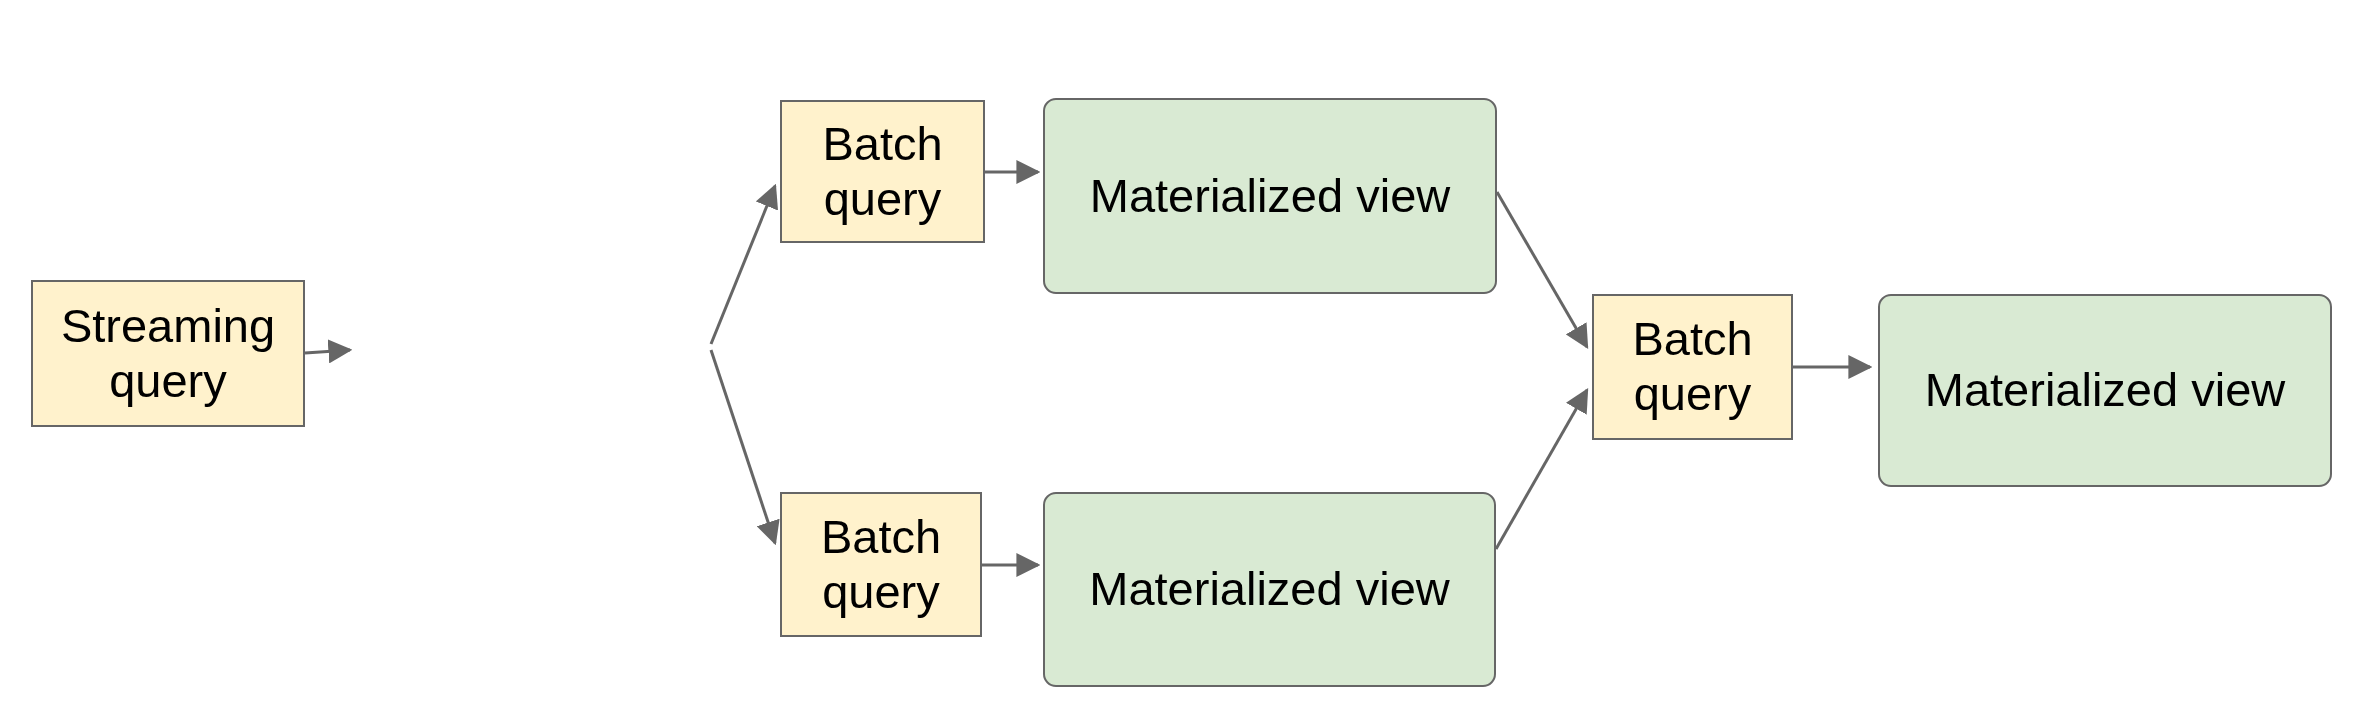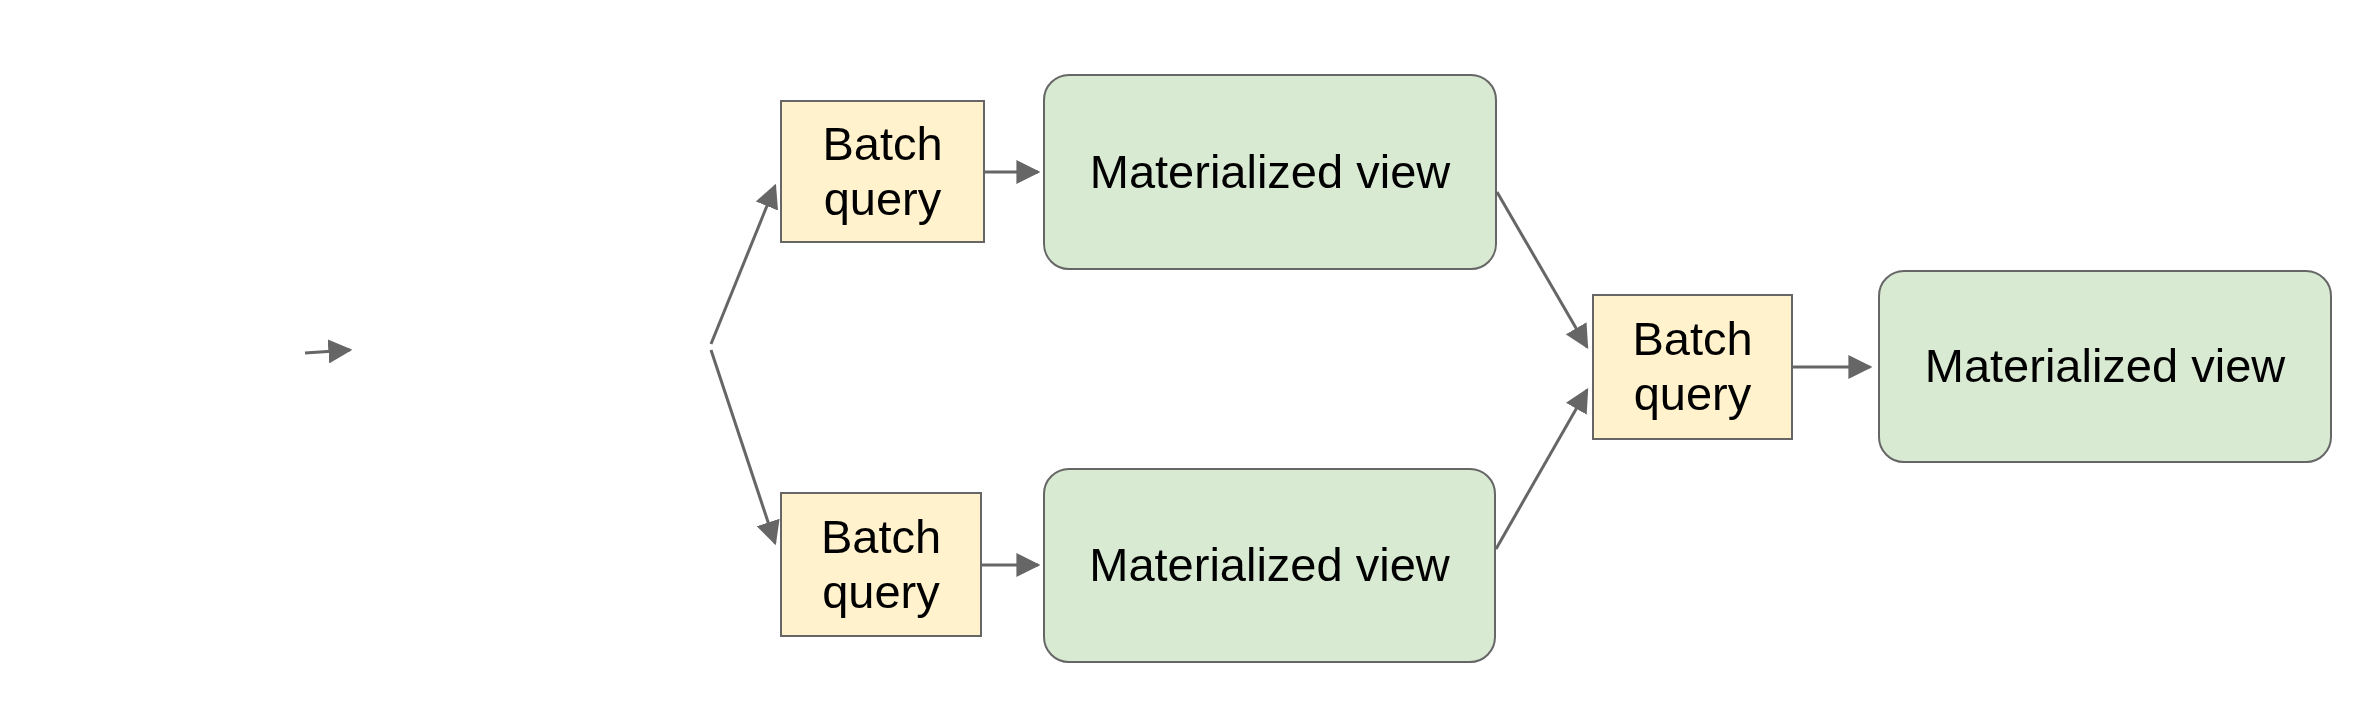--- a/index.html
+++ b/index.html
@@ -44,21 +44,22 @@
     padding: 4px 14px;
   }
   .node.query {
     background: var(--query-fill, #fff2cc);
     border: 2.5px solid var(--query-border, #666666);
     border-radius: 0;
   }
   .node.view {
     background: var(--view-fill, #d9ead3);
     border: 2.5px solid var(--view-border, #666666);
-    border-radius: 26px;
+    border-radius: 13px;
+    margin-top: 24px;
   }
 </style>
 </head>
 <body style="background: rgb(255, 255, 255);">
 
 <div class="canvas">
 
   <svg class="edges-layer" viewBox="0 0 2370 720" xmlns="http://www.w3.org/2000/svg">
     <defs>
       <marker id="arrow" viewBox="0 0 10 10" refX="9" refY="5" markerWidth="8" markerHeight="8" orient="auto-start-reverse">
@@ -68,20 +69,23 @@
     <line class="edge" x1="305" y1="353" x2="350" y2="350" marker-end="url(#arrow)"></line>
     <line class="edge" x1="711" y1="344" x2="775" y2="186" marker-end="url(#arrow)"></line>
     <line class="edge" x1="985" y1="172" x2="1038" y2="172" marker-end="url(#arrow)"></line>
     <line class="edge" x1="711" y1="350" x2="775" y2="543" marker-end="url(#arrow)"></line>
     <line class="edge" x1="982" y1="565" x2="1038" y2="565" marker-end="url(#arrow)"></line>
     <line class="edge" x1="1497" y1="192" x2="1587" y2="347" marker-end="url(#arrow)"></line>
     <line class="edge" x1="1496" y1="549" x2="1587" y2="390" marker-end="url(#arrow)"></line>
     <line class="edge" x1="1793" y1="367" x2="1870" y2="367" marker-end="url(#arrow)"></line>
   </svg>
 
+  <div class="node query" style="left:31px; top:280px; width:274px; height:147px;">
+    <span>Streaming query</span>
+  </div>
 
 
   <div class="node query" style="left:780px; top:100px; width:205px; height:143px;">
     <span>Batch query</span>
   </div>
 
   <div class="node view" style="left:1043px; top:74px; width:454px; height:196px;">
     <span>Materialized view</span>
   </div>
 

